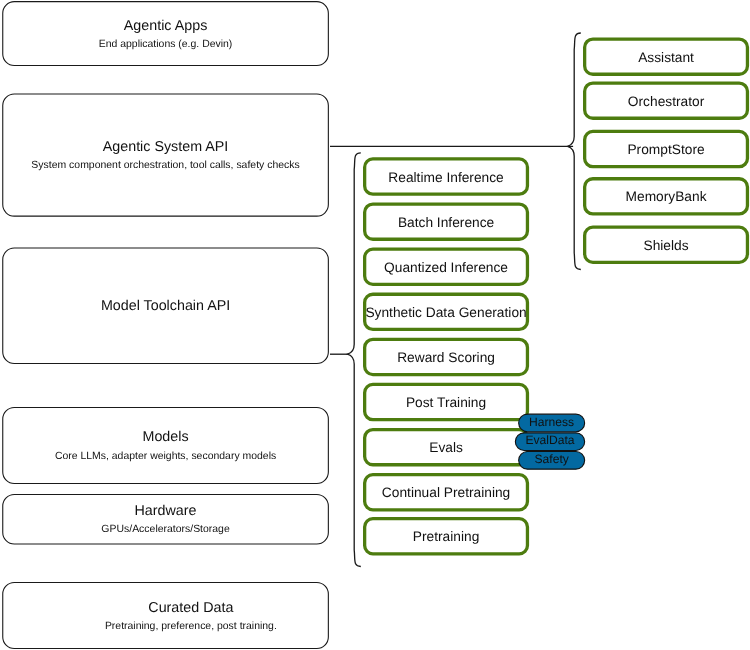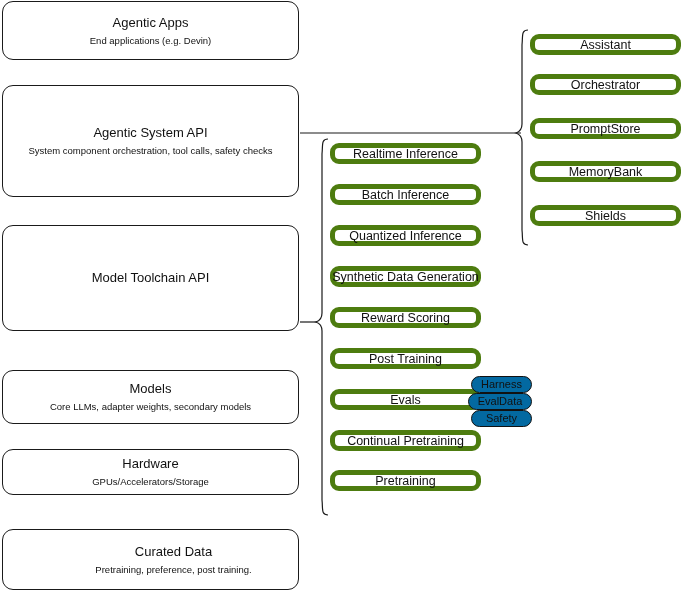--- a/index.html
+++ b/index.html
@@ -45,23 +45,23 @@
     white-space: nowrap;
     color: #111111;
   }
 
   
   .layer { left: 2px; width: 297px; }
   .layer .title { font-size: 13px; }
 
   
   .chip {
-    height: 21px;
+    height: 35px;
     border-radius: 9px;
-    border: 5px solid #4d7c0f;
+    border: 3px solid #4d7c0f;
   }
   .chip .title { font-size: 12.5px; }
 
   .mid-chip { left: 330px; width: 151px; }
   .right-chip { left: 530px; width: 151px; }
 
   
   .pill {
     position: absolute;
     box-sizing: border-box;
@@ -101,21 +101,21 @@
 
   <div class="node layer" style="top:1px;height:59px;">
     <div class="title">Agentic Apps</div>
     <div class="subtitle">End applications (e.g. Devin)</div>
   </div>
 
   <div class="node layer" style="top:225px;height:106px;">
     <div class="title">Model Toolchain API</div>
   </div>
 
-  <div class="node layer" style="top:370px;height:54px;">
+  <div class="node layer" style="top:370px;height:70px;">
     <div class="title">Models</div>
     <div class="subtitle">Core LLMs, adapter weights, secondary models</div>
   </div>
 
   <div class="node layer" style="top:449px;height:46px;">
     <div class="title">Hardware</div>
     <div class="subtitle">GPUs/Accelerators/Storage</div>
   </div>
 
   <div class="node layer" style="top:529px;height:61px;padding-left:46px;">

